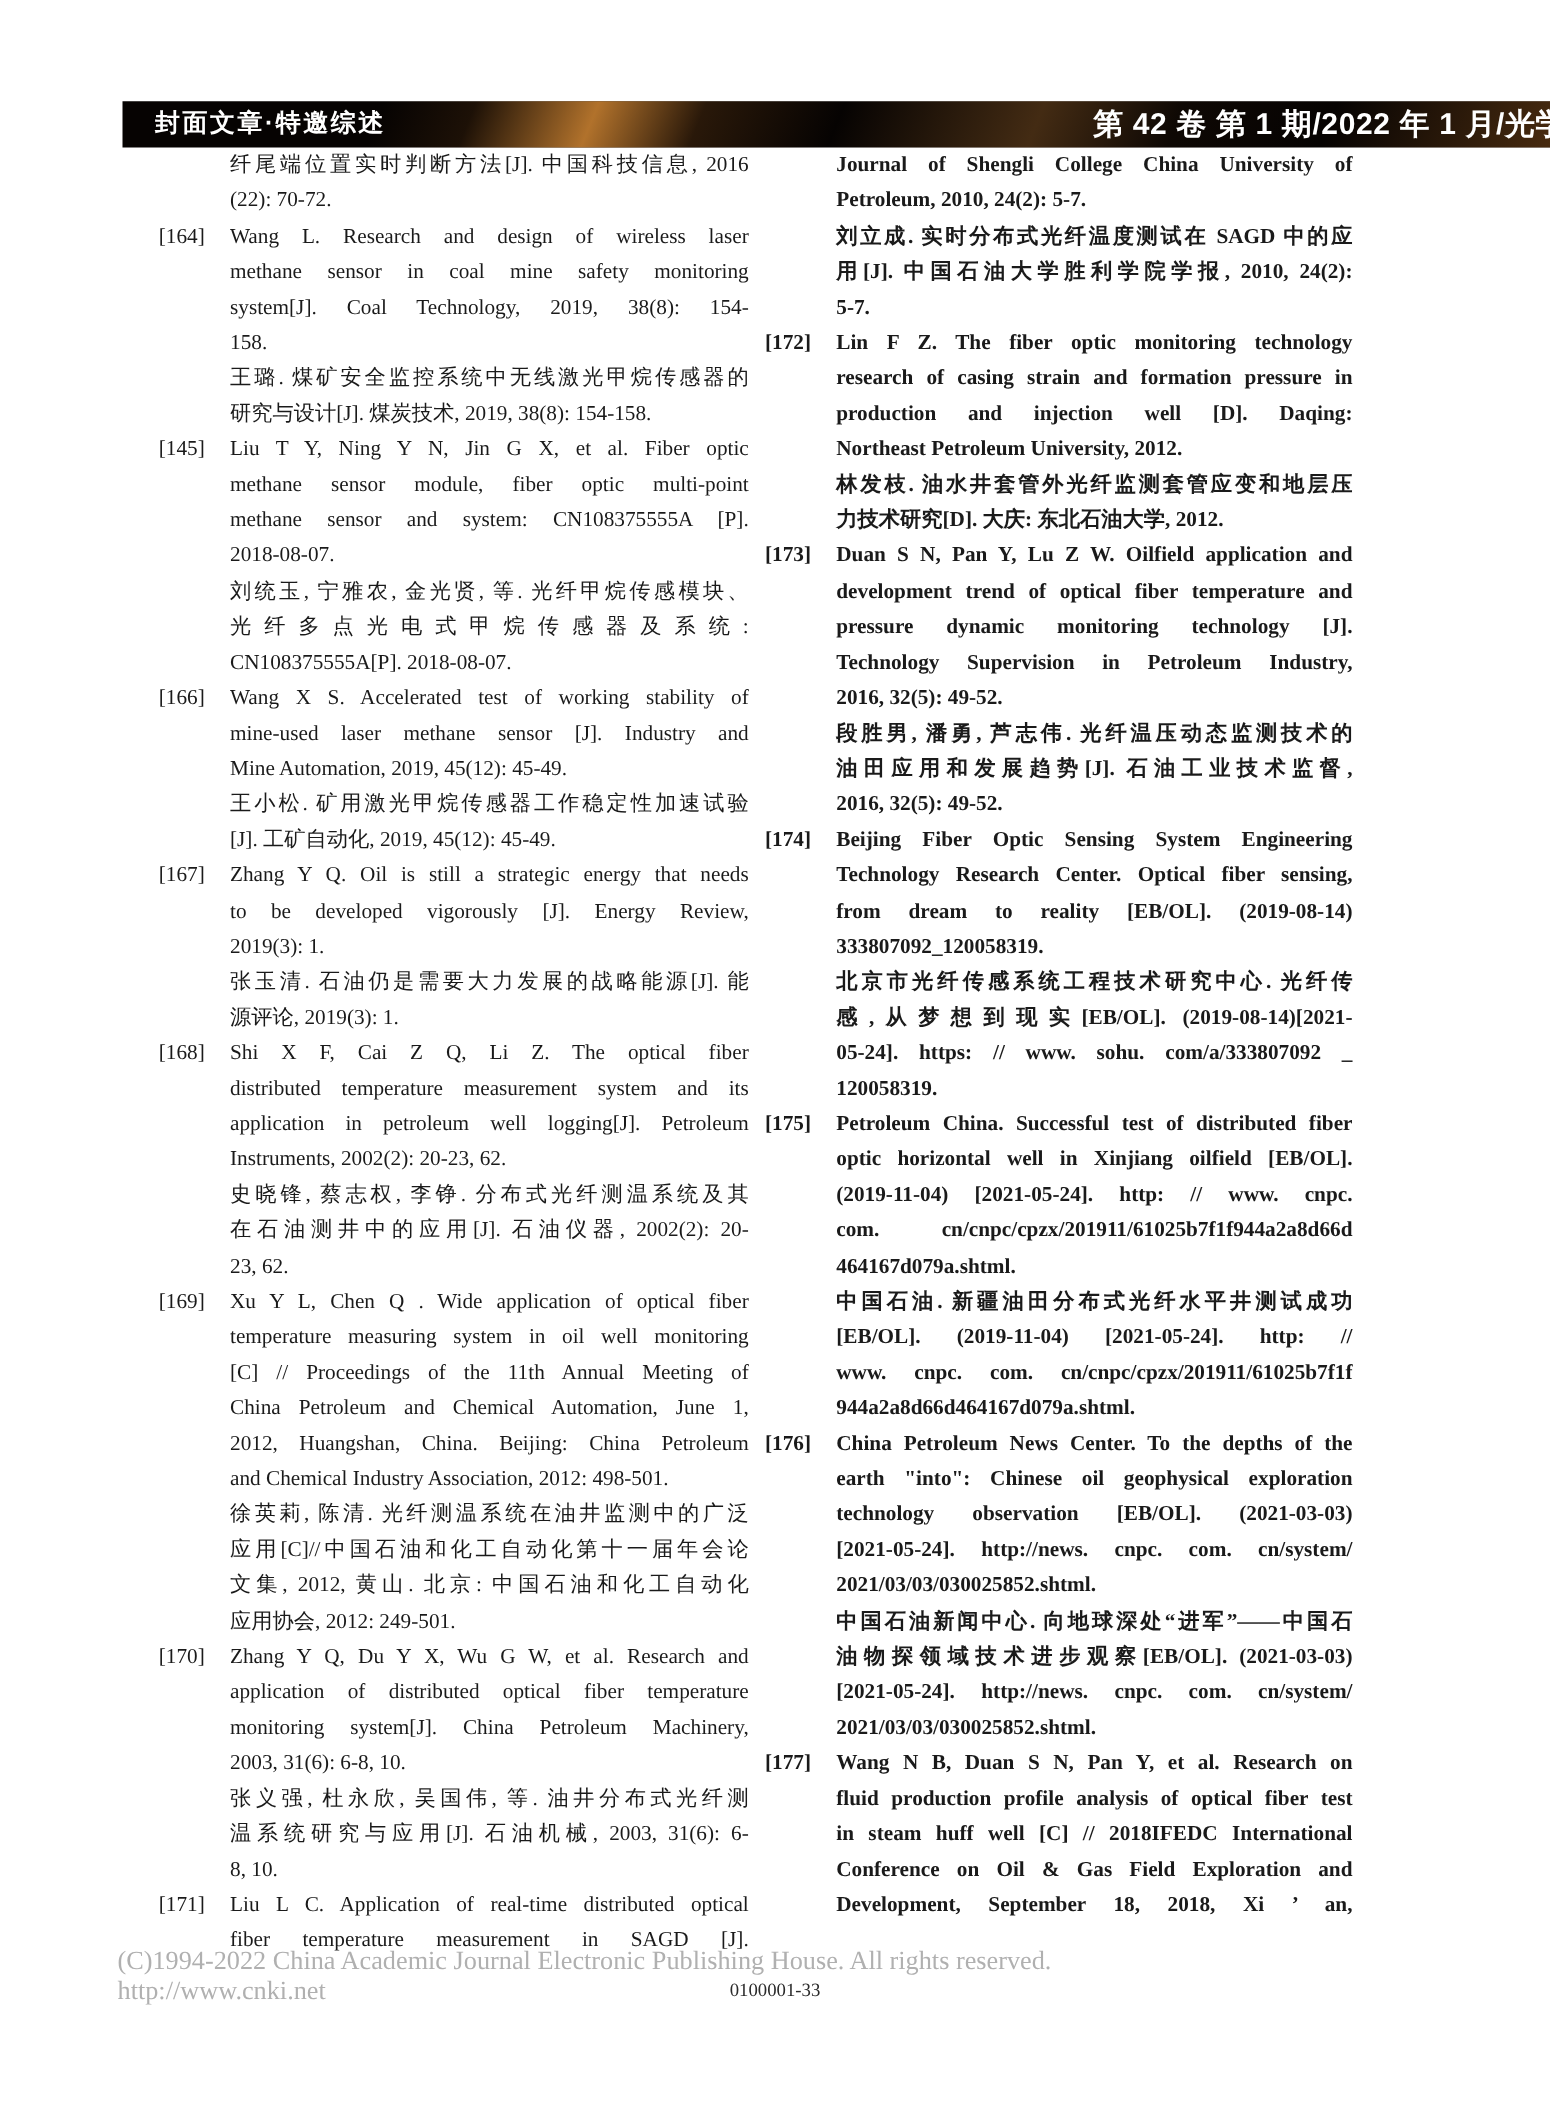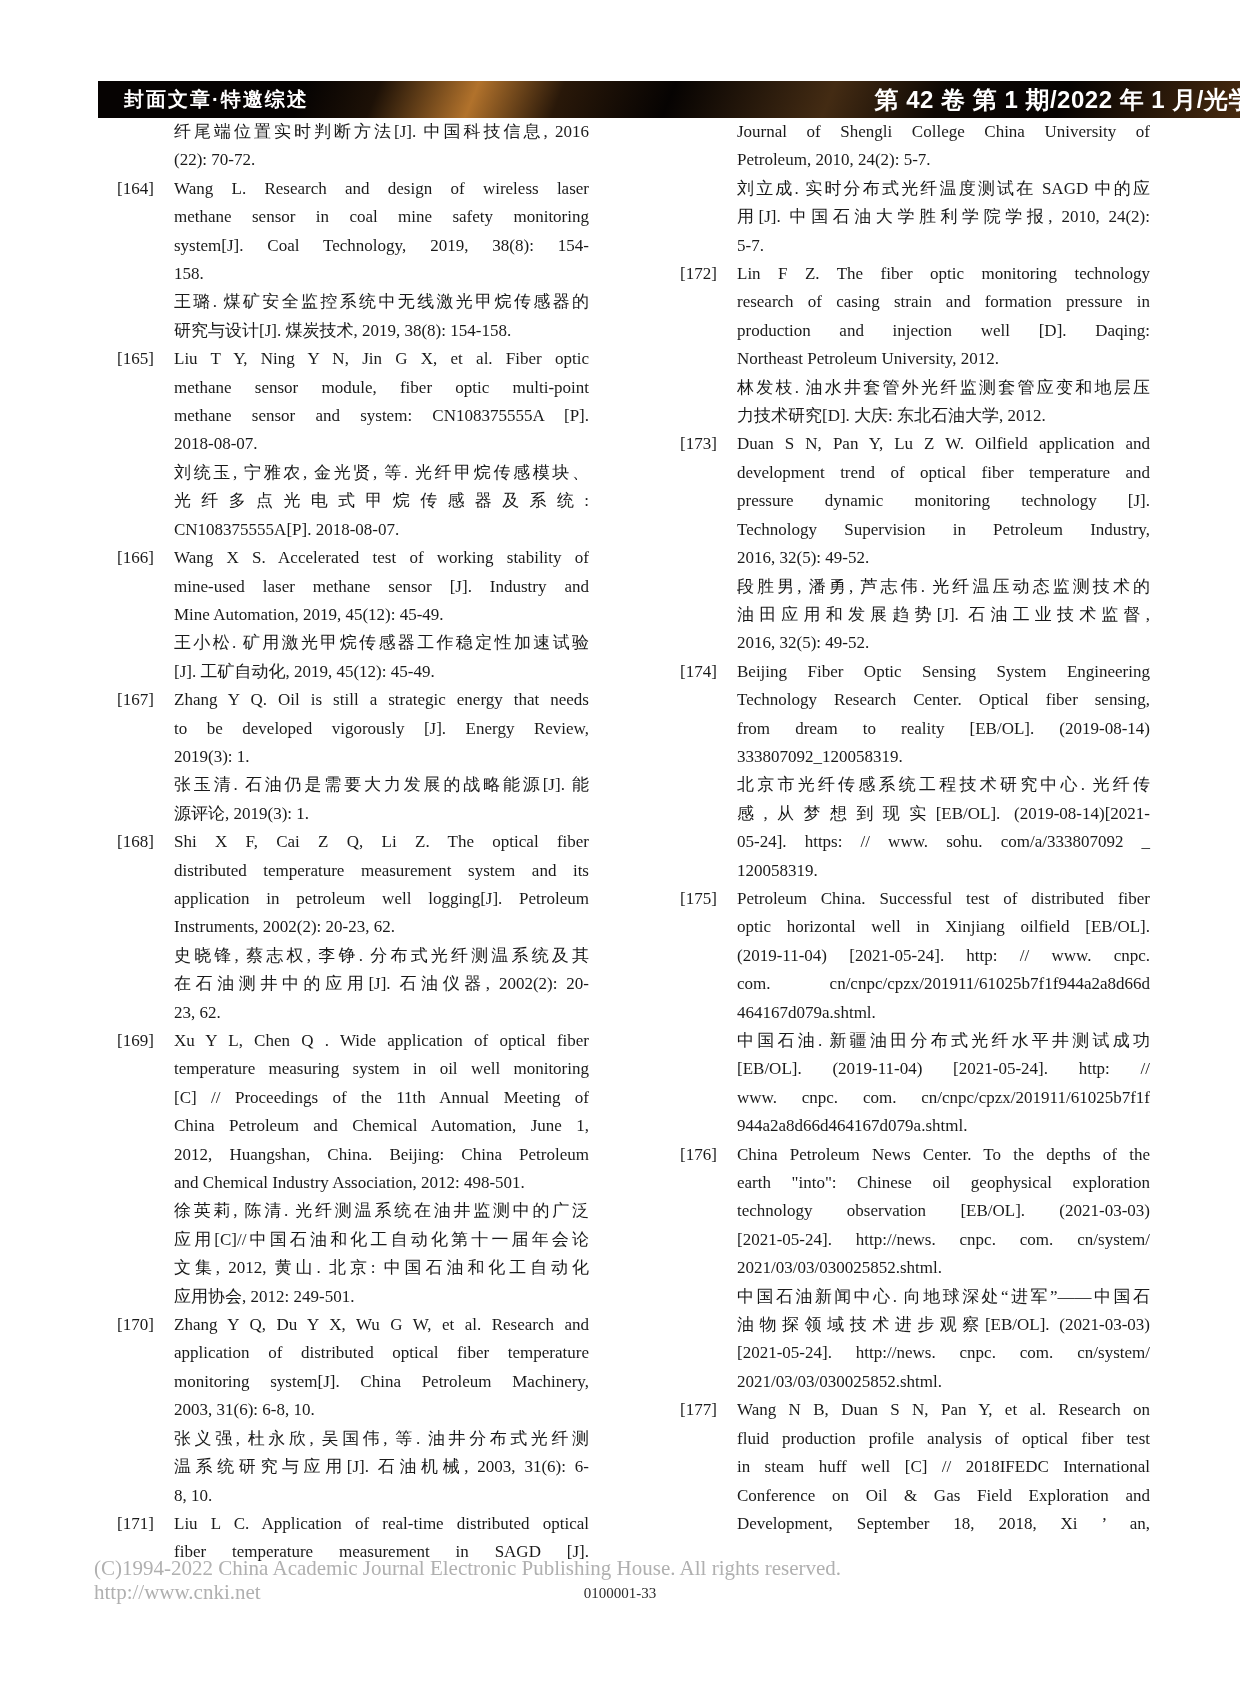--- a/index.html
+++ b/index.html
@@ -28,22 +28,22 @@
     position:absolute;left:26px;top:0;height:37px;line-height:37px;
     color:#ffffff;font-weight:bold;font-size:20px;letter-spacing:2px;
     font-family:"Liberation Sans","DejaVu Sans",sans-serif;
   }
   .header-right{
     position:absolute;right:12px;top:0;height:37px;line-height:37px;
     color:#ffffff;font-weight:bold;font-size:24px;letter-spacing:0.5px;
     font-family:"Liberation Sans","DejaVu Sans",sans-serif;
   }
   .col{position:absolute;top:118px;font-size:17px;}
-  .col-left{left:117px;width:472px;}
-  .col-right{left:680px;width:470px;}
+  .col-left{left:127px;width:472px;}
+  .col-right{left:612px;width:470px;font-weight:bold;}
   .ref{position:relative;padding-left:57px;}
   .ref-label{position:absolute;left:0;top:0;line-height:28.4px;}
   .ref-line{
     line-height:28.4px;
     text-align:justify;
     text-align-last:justify;
   }
   .ref-line.seg-end{text-align-last:left;}
   .footer-copyright{
     position:absolute;left:94px;top:1556px;width:1052px;
@@ -71,21 +71,21 @@
     <div class="ref">
       <span class="ref-label">[164]</span>
       <div class="ref-line">Wang L. Research and design of wireless laser</div>
       <div class="ref-line">methane sensor in coal mine safety monitoring</div>
       <div class="ref-line">system[J]. Coal Technology, 2019, 38(8): 154-</div>
       <div class="ref-line seg-end">158.</div>
       <div class="ref-line">王璐. 煤矿安全监控系统中无线激光甲烷传感器的</div>
       <div class="ref-line seg-end">研究与设计[J]. 煤炭技术, 2019, 38(8): 154-158.</div>
     </div>
     <div class="ref">
-      <span class="ref-label">[165]</span>
+      <span class="ref-label">[145]</span>
       <div class="ref-line">Liu T Y, Ning Y N, Jin G X, et al. Fiber optic</div>
       <div class="ref-line">methane sensor module, fiber optic multi-point</div>
       <div class="ref-line">methane sensor and system: CN108375555A [P].</div>
       <div class="ref-line seg-end">2018-08-07.</div>
       <div class="ref-line">刘统玉, 宁雅农, 金光贤, 等. 光纤甲烷传感模块、</div>
       <div class="ref-line">光纤多点光电式甲烷传感器及系统:</div>
       <div class="ref-line seg-end">CN108375555A[P]. 2018-08-07.</div>
     </div>
     <div class="ref">
       <span class="ref-label">[166]</span>

